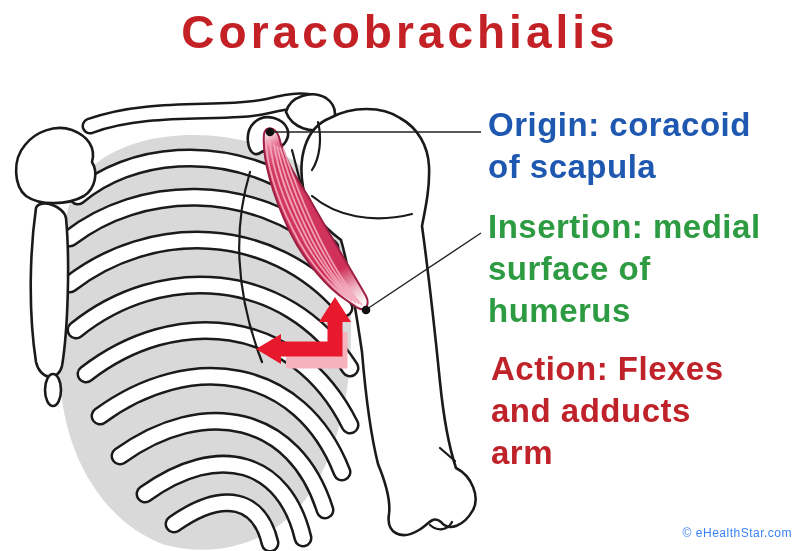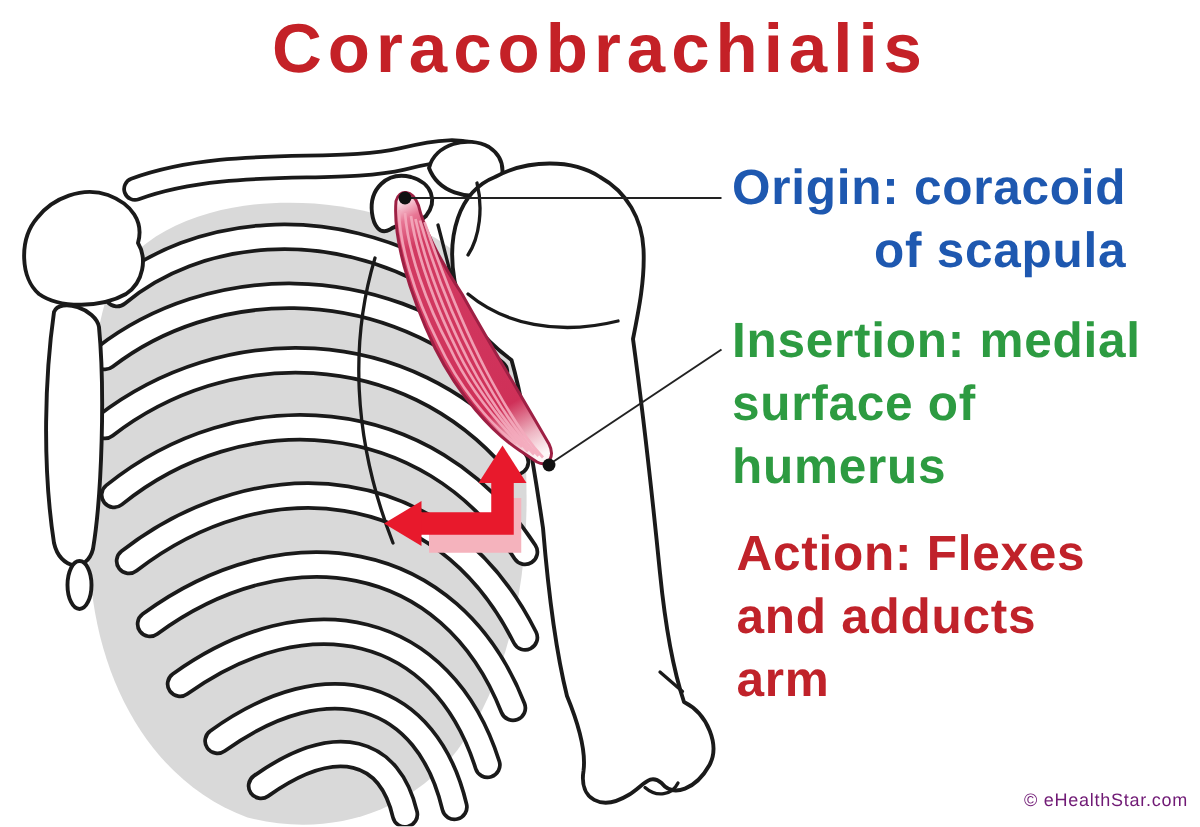--- a/index.html
+++ b/index.html
@@ -3,24 +3,24 @@
 <meta charset="utf-8">
 <style>
   html,body{margin:0;padding:0;background:#ffffff;}
   #stage{position:relative;width:800px;height:551px;background:#ffffff;overflow:hidden;
          font-family:"Liberation Sans","DejaVu Sans",sans-serif;}
   #anatomy-svg{position:absolute;left:0;top:0;width:800px;height:551px;}
   .page-title{position:absolute;left:0;top:2px;width:800px;text-align:center;
               font-size:46px;font-weight:bold;letter-spacing:4px;line-height:60px;}
   .diagram-label{position:absolute;white-space:pre-line;font-size:33px;font-weight:600;
                  line-height:42px;letter-spacing:0.5px;}
-  #label-origin{left:488px;top:104px;text-align:right;}
+  #label-origin{left:488px;top:104px;}
   #label-insertion{left:488px;top:206px;}
   #label-action{left:491px;top:348px;}
-  .watermark{position:absolute;right:8px;top:526px;font-size:12px;color:#701a75;
+  .watermark{position:absolute;right:8px;top:526px;font-size:12px;color:#3b82f6;
              letter-spacing:0.5px;}
   
   .thorax-bg{fill:#d9d9d9;}
   .rib-o{stroke:#1a1a1a;stroke-width:19;fill:none;stroke-linecap:round;}
   .rib-f{stroke:#ffffff;stroke-width:14;fill:none;stroke-linecap:round;}
   .clav-o{stroke:#1a1a1a;stroke-width:17;fill:none;stroke-linecap:round;}
   .clav-f{stroke:#ffffff;stroke-width:12;fill:none;stroke-linecap:round;}
   .bone{fill:#ffffff;stroke:#1a1a1a;stroke-width:2.6;stroke-linejoin:round;}
   .bline{fill:none;stroke:#1a1a1a;stroke-width:2.2;stroke-linecap:round;}
   .leader{stroke:#222222;stroke-width:1.4;}

